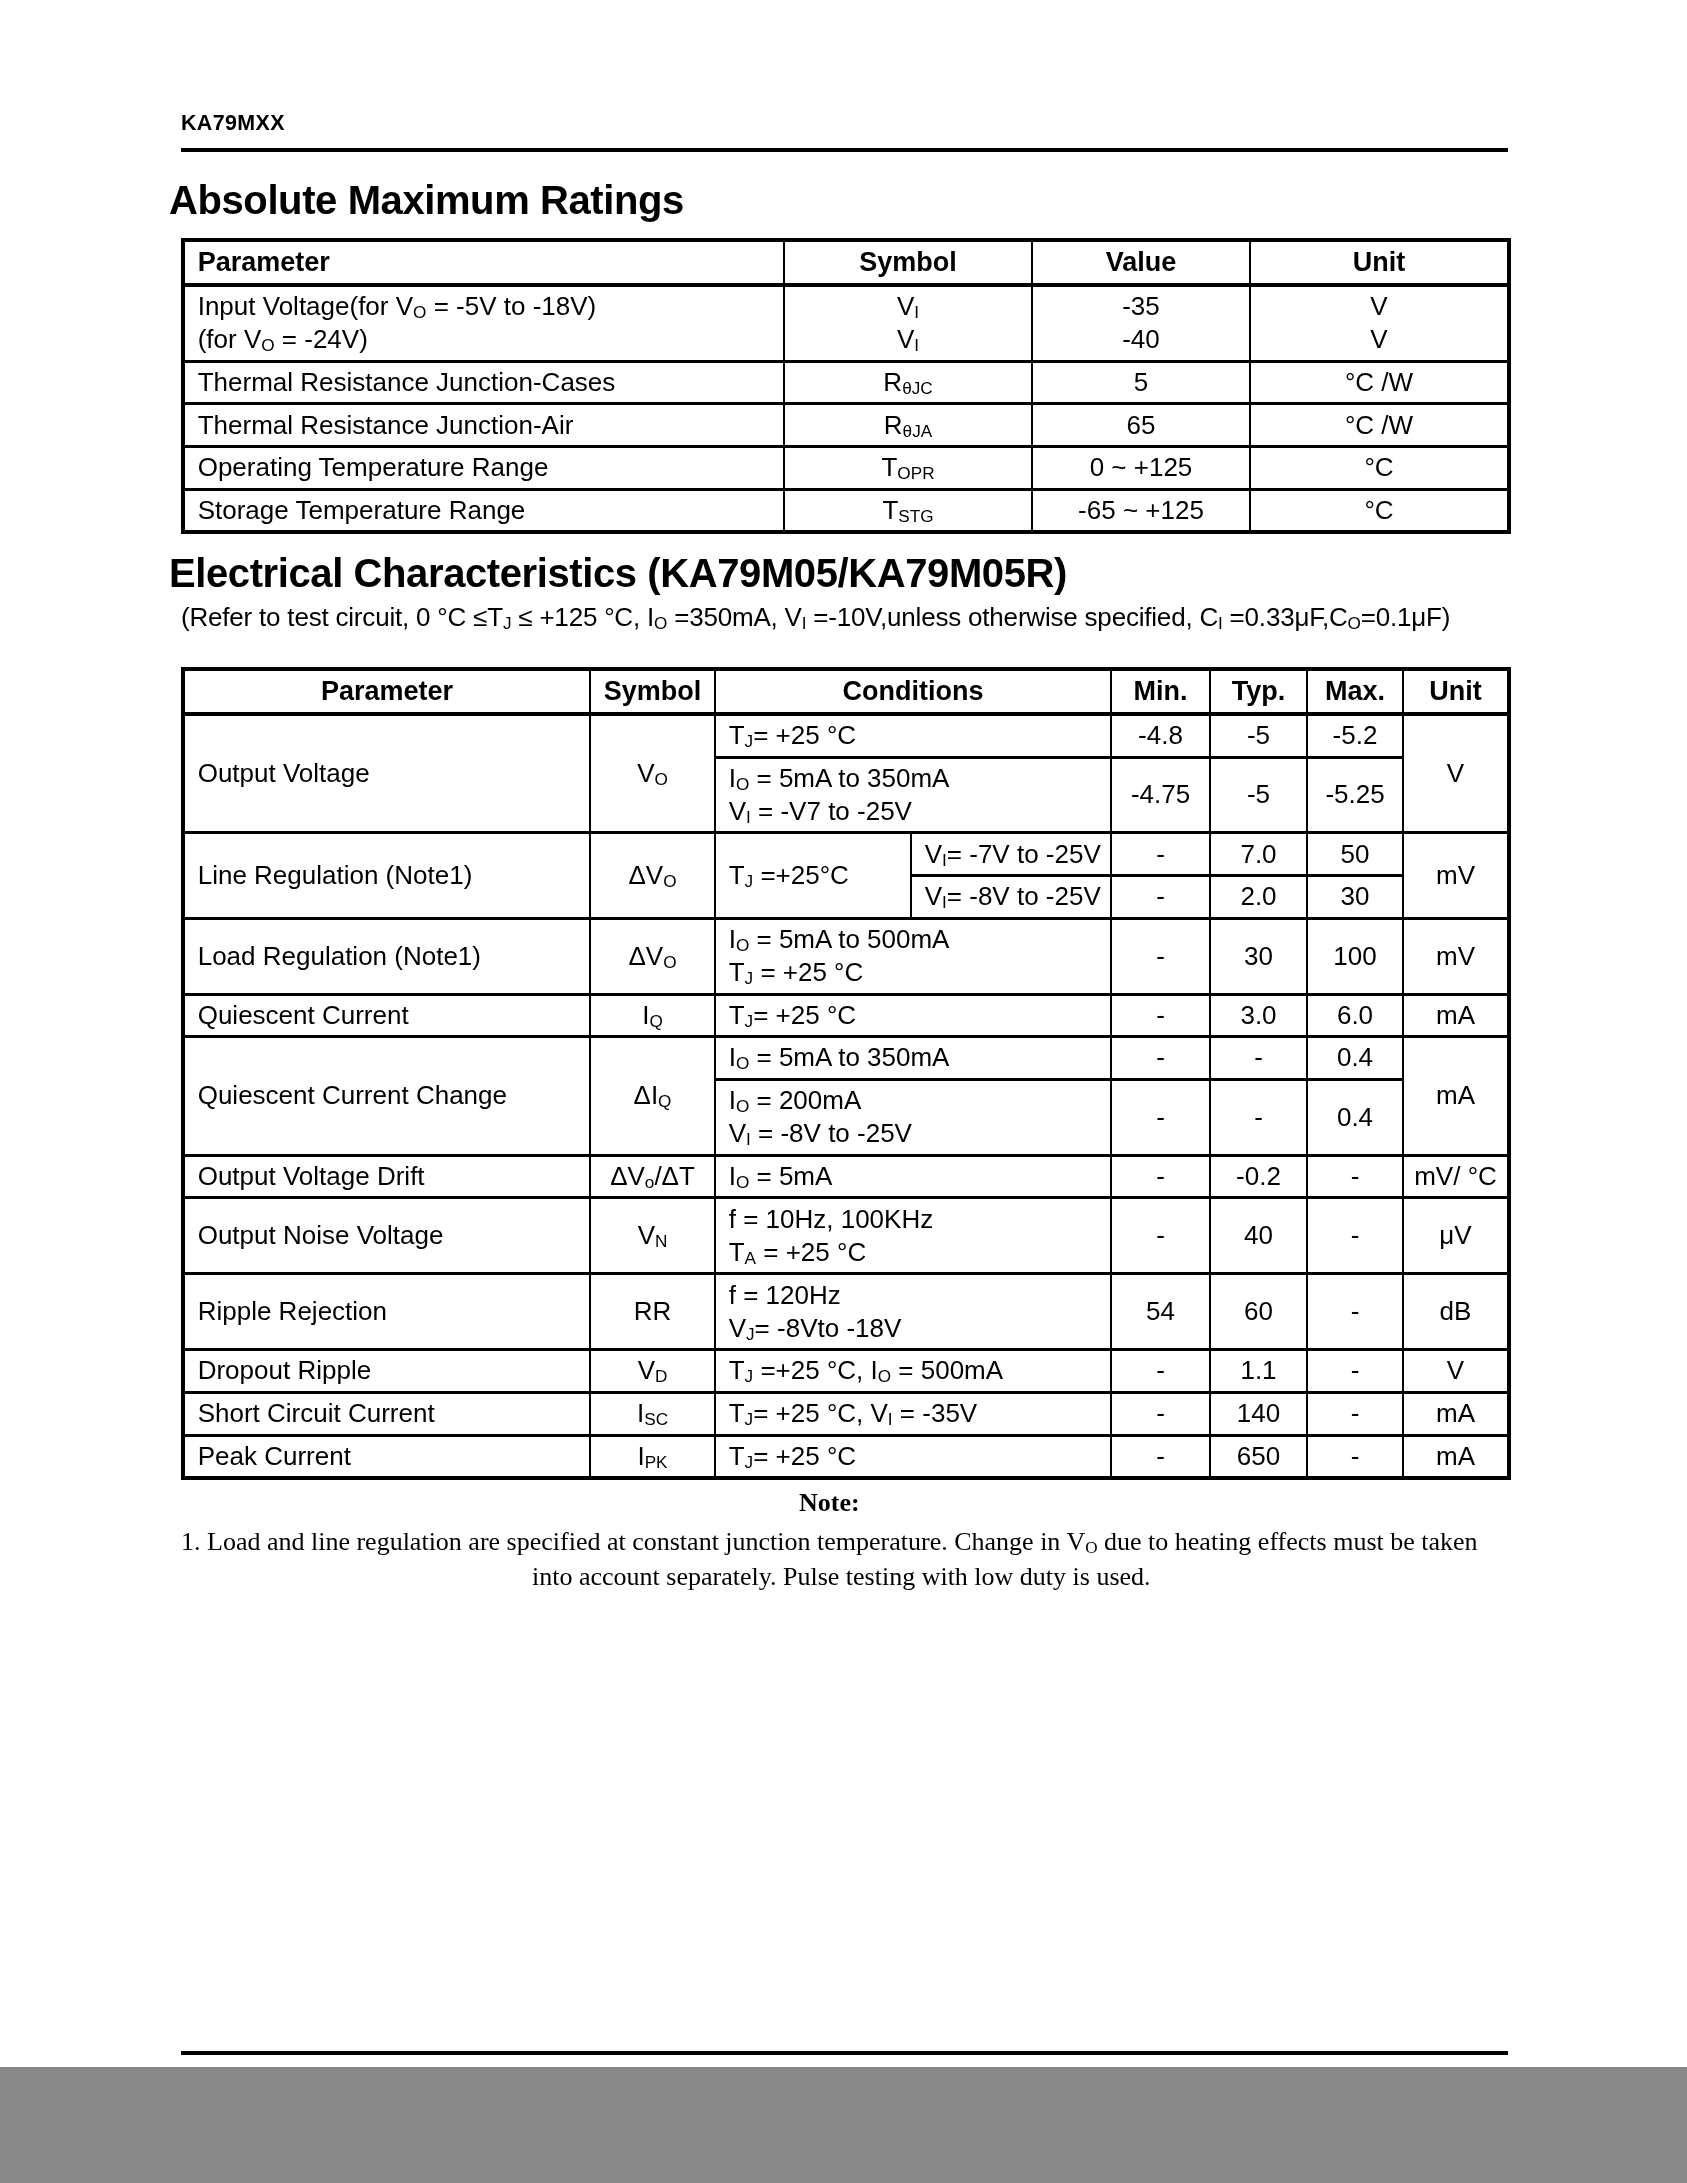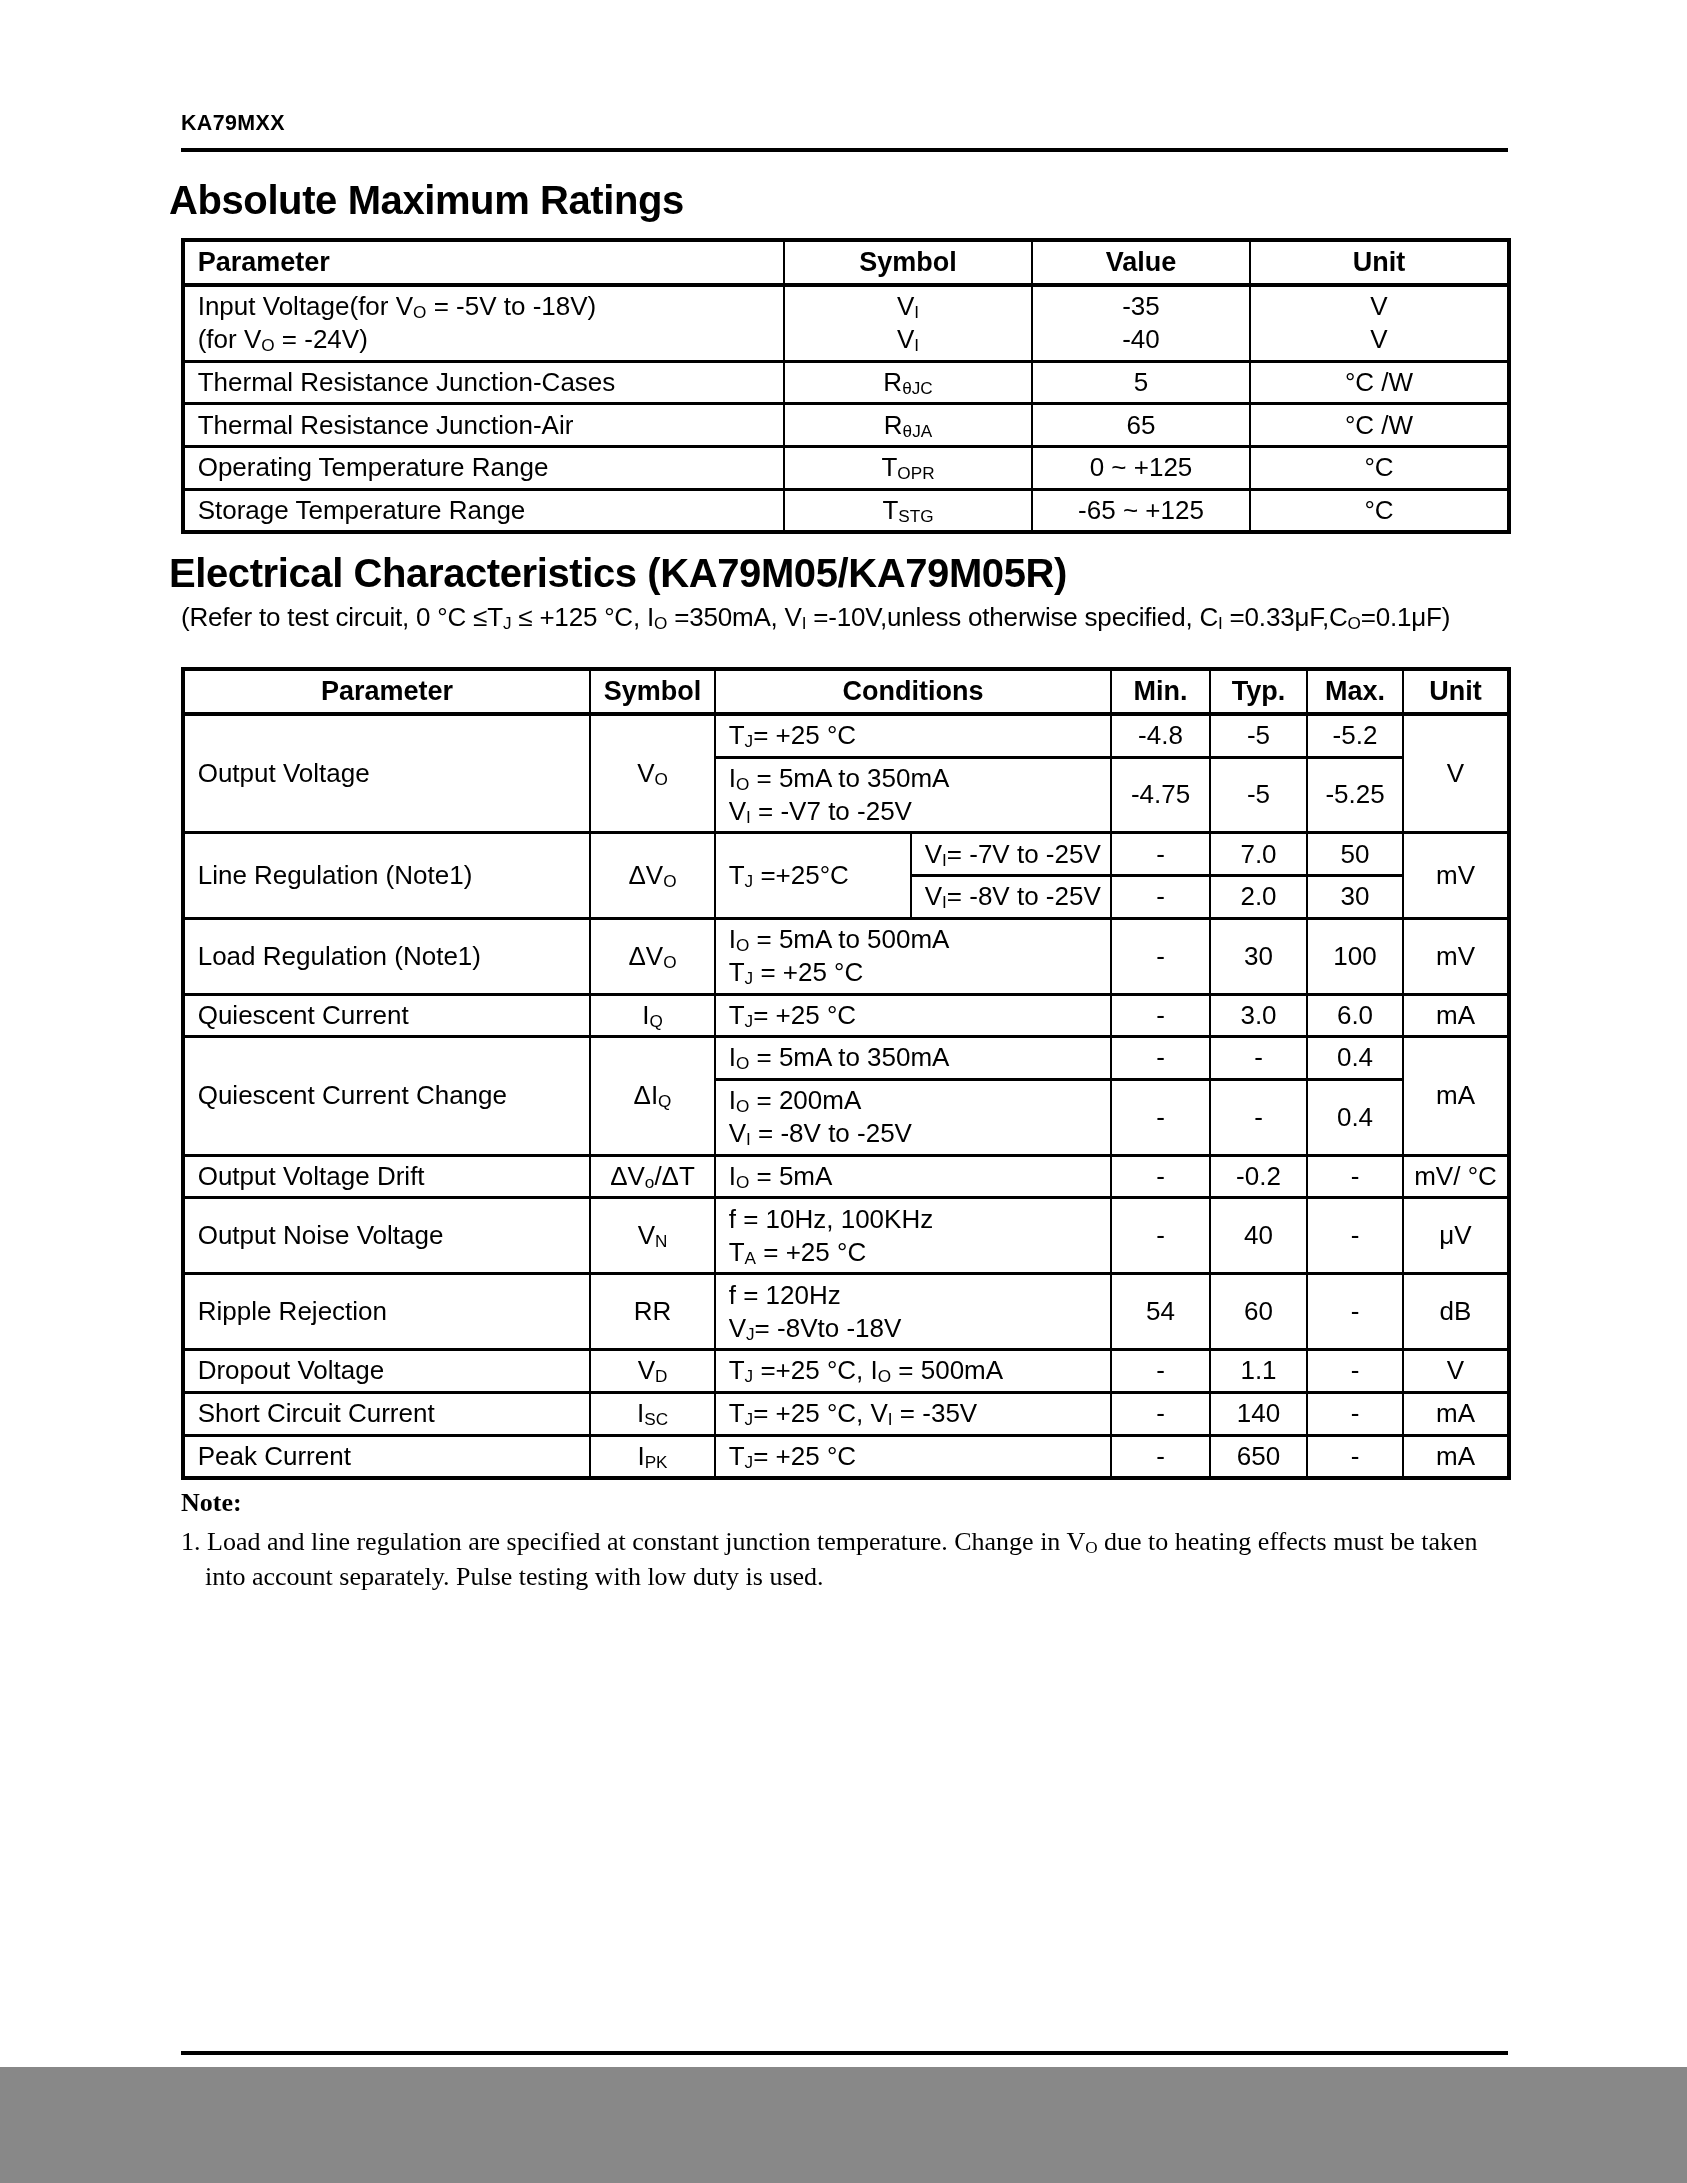--- a/index.html
+++ b/index.html
@@ -25,21 +25,21 @@
     padding:3.2px 6.4px; overflow:hidden;
   }
   thead th { font-size:27px; font-weight:bold; border-bottom-width:4px; }
   .l { text-align:left; padding-left:12.7px; }
   .ln { display:block; }
   sub { font-size:0.66em; vertical-align:-0.18em; line-height:0; }
 
   tr.rh1 { height:44px; } tr.r1d { height:71px; } tr.r1s { height:40px; }
   tr.rh  { height:40px; } tr.rs  { height:37px; } tr.rd  { height:68px; }
 
-  .note { position:absolute; left:181px; top:1488px; font-family:"Liberation Serif", serif; font-size:26px; }
+  .note { position:absolute; left:181px; top:1488px; font-family:"Liberation Serif", serif; font-size:26px;text-align:center; }
   .note-label { font-weight:bold; display:block; margin-bottom:6.4px; }
   .note-line { display:block; line-height:35px; }
   .note-line2 { margin-left:24px; }
   .pagenum { position:absolute; left:181px; top:2063px; font-size:29px; font-weight:bold; }
 </style>
 </head>
 <body>
 
 <div class="page">
 
@@ -244,21 +244,21 @@
           <span class="ln">f = 120Hz</span>
           <span class="ln">V<sub>J</sub>= -8Vto -18V</span>
         </td>
         <td>54</td>
         <td>60</td>
         <td>-</td>
         <td>dB</td>
       </tr>
 
       <tr class="rs">
-        <td class="l">Dropout Voltage</td>
+        <td class="l">Dropout Ripple</td>
         <td>V<sub>D</sub></td>
         <td class="l" colspan="2">T<sub>J</sub> =+25 °C, I<sub>O</sub> = 500mA</td>
         <td>-</td>
         <td>1.1</td>
         <td>-</td>
         <td>V</td>
       </tr>
 
       <tr class="rs">
         <td class="l">Short Circuit Current</td>

